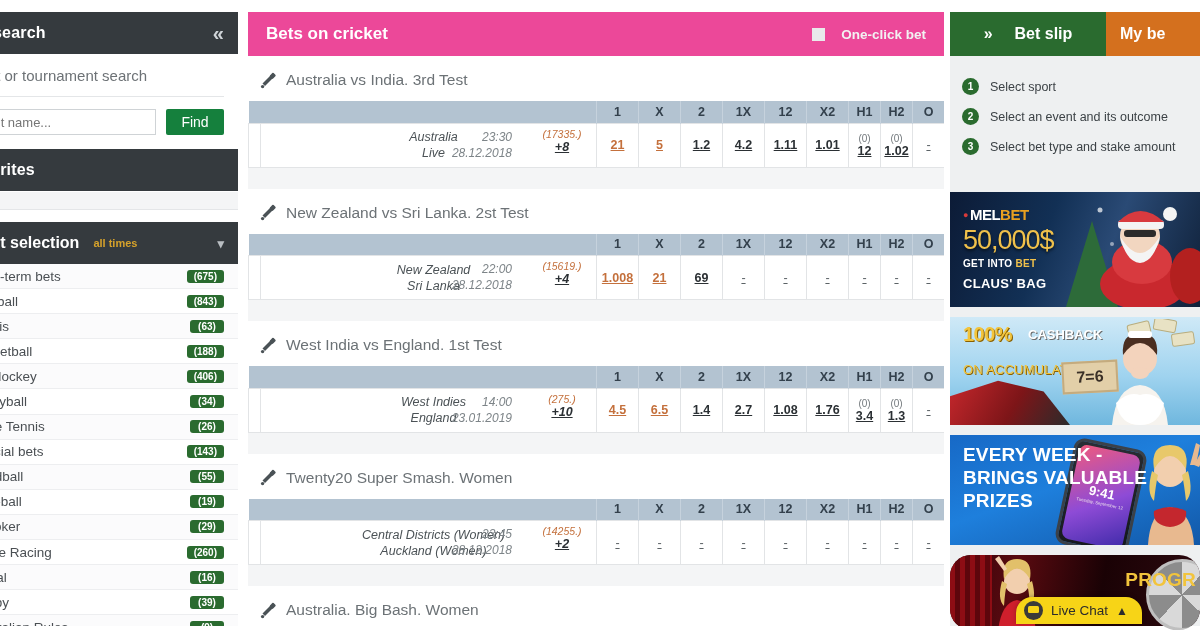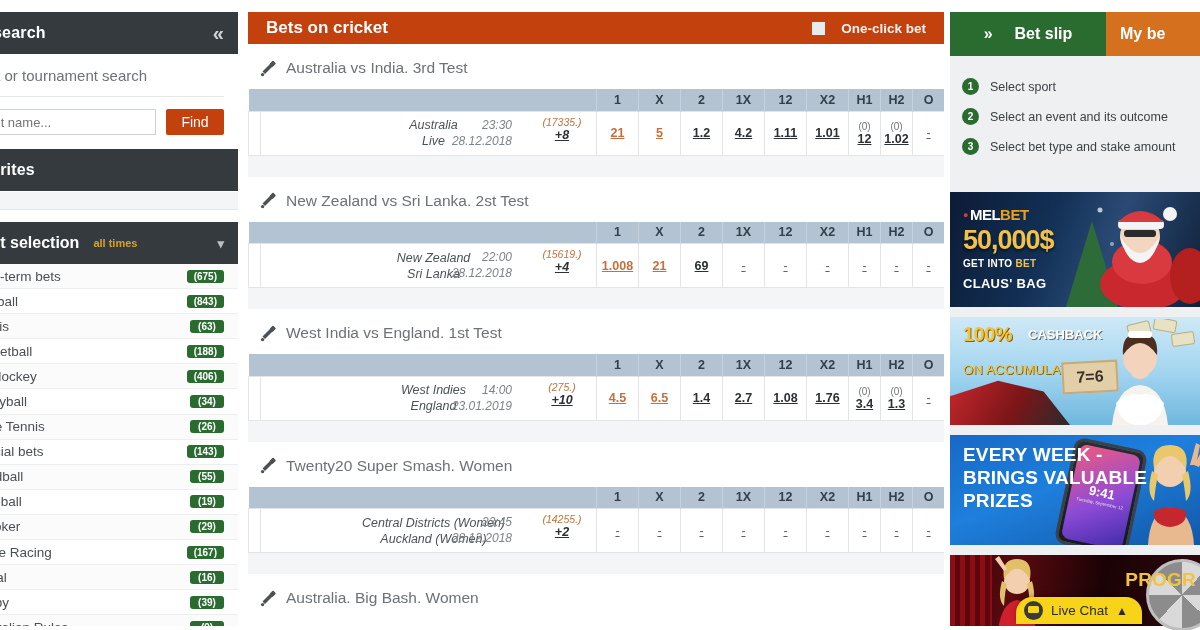--- a/index.html
+++ b/index.html
@@ -31,21 +31,21 @@
   .search-sub {
     color: #6d7276; font-size: 15px;
     padding: 13px 0 12px 0; border-bottom: 1px solid #e4e6e8;
   }
   .search-row { display: flex; align-items: center; gap: 10px; padding: 12px 0 14px 0; }
   .search-input {
     flex: 1 1 auto; height: 26px; border: 1px solid #cfd3d6; background: #fff;
     padding: 0 8px; font-size: 13px; color: #888; font-family: inherit; outline: none;
   }
   .find-btn {
-    background: #c2410c; color: #fff; border: none; cursor: pointer;
+    background: #15803d; color: #fff; border: none; cursor: pointer;
     height: 26px; width: 84px; font-size: 14px; font-family: inherit;
     border-radius: 2px;
   }
   .fav-gap { height: 18px; background:#f4f5f6; border-bottom:1px solid #e4e6e8; margin-top:1px;}
   .sel-hdr {
     background:#353a3e; color:#fff; height:42px; display:flex; align-items:center;
     padding:0 14px; font-size:16px; font-weight:bold; margin-top:12px;
   }
   .sel-alltimes { color:#d6a22b; font-size:11px; font-weight:bold; margin-left:14px; }
   .sel-chev { margin-left:auto; color:#b9bec2; font-size:13px; }
@@ -57,21 +57,21 @@
   }
   .sport-row:nth-child(odd) { background:#fbfbfc; }
   .cnt {
     background:#2a6b2f; color:#fff; font-size:10px; font-weight:bold;
     border-radius:3px; padding:1px 7px; min-width:34px; text-align:center;
   }
 
   
   .main { position:absolute; left:248px; top:12px; width:696px; height:618px; background:#fff; overflow:hidden; }
   .main-hdr {
-    background:#c2410c; color:#fff; height:32px; display:flex; align-items:center;
+    background:#ec4899; color:#fff; height:44px; display:flex; align-items:center;
     justify-content:space-between; padding:0 18px;
   }
   .main-title { font-size:17px; font-weight:bold; }
   .occ { display:flex; align-items:center; gap:16px; font-size:13.5px; font-weight:bold; color:#f2f2f2; cursor:pointer;}
   .occ-box { width:13px; height:13px; background:#e9eaeb; display:inline-block; }
   .league {
     display:flex; align-items:center; gap:9px; padding:15px 0 12px 12px;
     background:#fff;
   }
   .bat-icon { width:17px; height:17px; display:block; }
@@ -116,26 +116,26 @@
   .rt-num {
     width:17px; height:17px; border-radius:50%; background:#2a6b2f; color:#fff;
     font-size:10px; font-weight:bold; display:flex; align-items:center; justify-content:center;
   }
   .rt-step-txt { font-size:12.5px; color:#3c4246; }
 
   .banner { position:relative; width:250px; overflow:hidden; }
   .b1 { height:115px; background:linear-gradient(110deg,#0c1b36 0%,#123055 38%,#2a4a75 62%,#0f2038 100%); }
   .b2 { height:108px; background:linear-gradient(180deg,#cfe9f7 0%,#9fd3ef 55%,#6fb7de 100%); margin-top:10px;}
   .b3 { height:110px; background:linear-gradient(160deg,#1769c6 0%,#1e7fdc 45%,#1258a8 100%); margin-top:10px;}
-  .b4 { height:75px; background:linear-gradient(100deg,#2b0207 0%,#5a0a10 26%,#1a0205 60%,#2e0a10 100%); margin-top:10px;}
+  .b4 { height:75px; background:linear-gradient(100deg,#2b0207 0%,#5a0a10 26%,#1a0205 60%,#2e0a10 100%); margin-top:10px;border-radius:21px;}
   .b-txt { position:absolute; left:13px; z-index:3; }
   .mel { font-size:15px; font-weight:bold; color:#fff; letter-spacing:-.5px; top:14px; }
   .mel .or { color:#e8a020; }
   .mel::before { content:"●"; color:#d93a3a; font-size:9px; margin-right:2px; vertical-align:2px;}
-  .big50 { top:33px; font-size:27px; font-weight:bold; color:#f0c14b; letter-spacing:-1px;
+  .big50 { top:33px; font-size:27px; font-weight:normal; color:#f0c14b; letter-spacing:-1px;
            text-shadow:0 2px 3px rgba(0,0,0,.6); }
   .getinto { top:66px; font-size:10px; font-weight:bold; color:#fff; letter-spacing:.3px;}
   .getinto .y { color:#f0c14b; }
   .claus { top:84px; font-size:13px; font-weight:bold; color:#fff; letter-spacing:.3px;}
   .santa { position:absolute; right:-6px; bottom:0; width:124px; height:115px; z-index:2;}
   .tree { position:absolute; right:82px; bottom:0; z-index:1;
           width:0; height:0; border-left:26px solid transparent; border-right:26px solid transparent;
           border-bottom:86px solid #2d6b39; }
 
   .cash100 { top:6px; font-size:20px; font-weight:bold; color:#f2c43c; letter-spacing:-.5px;
@@ -257,21 +257,21 @@
         <div class="sport-row">
           <span>Baseball</span>
           <span class="cnt">(19)</span>
         </div>
         <div class="sport-row">
           <span>Snooker</span>
           <span class="cnt">(29)</span>
         </div>
         <div class="sport-row">
           <span>Horse Racing</span>
-          <span class="cnt">(167)</span>
+          <span class="cnt">(260)</span>
         </div>
         <div class="sport-row">
           <span>Futsal</span>
           <span class="cnt">(16)</span>
         </div>
         <div class="sport-row">
           <span>Rugby</span>
           <span class="cnt">(39)</span>
         </div>
         <div class="sport-row">

